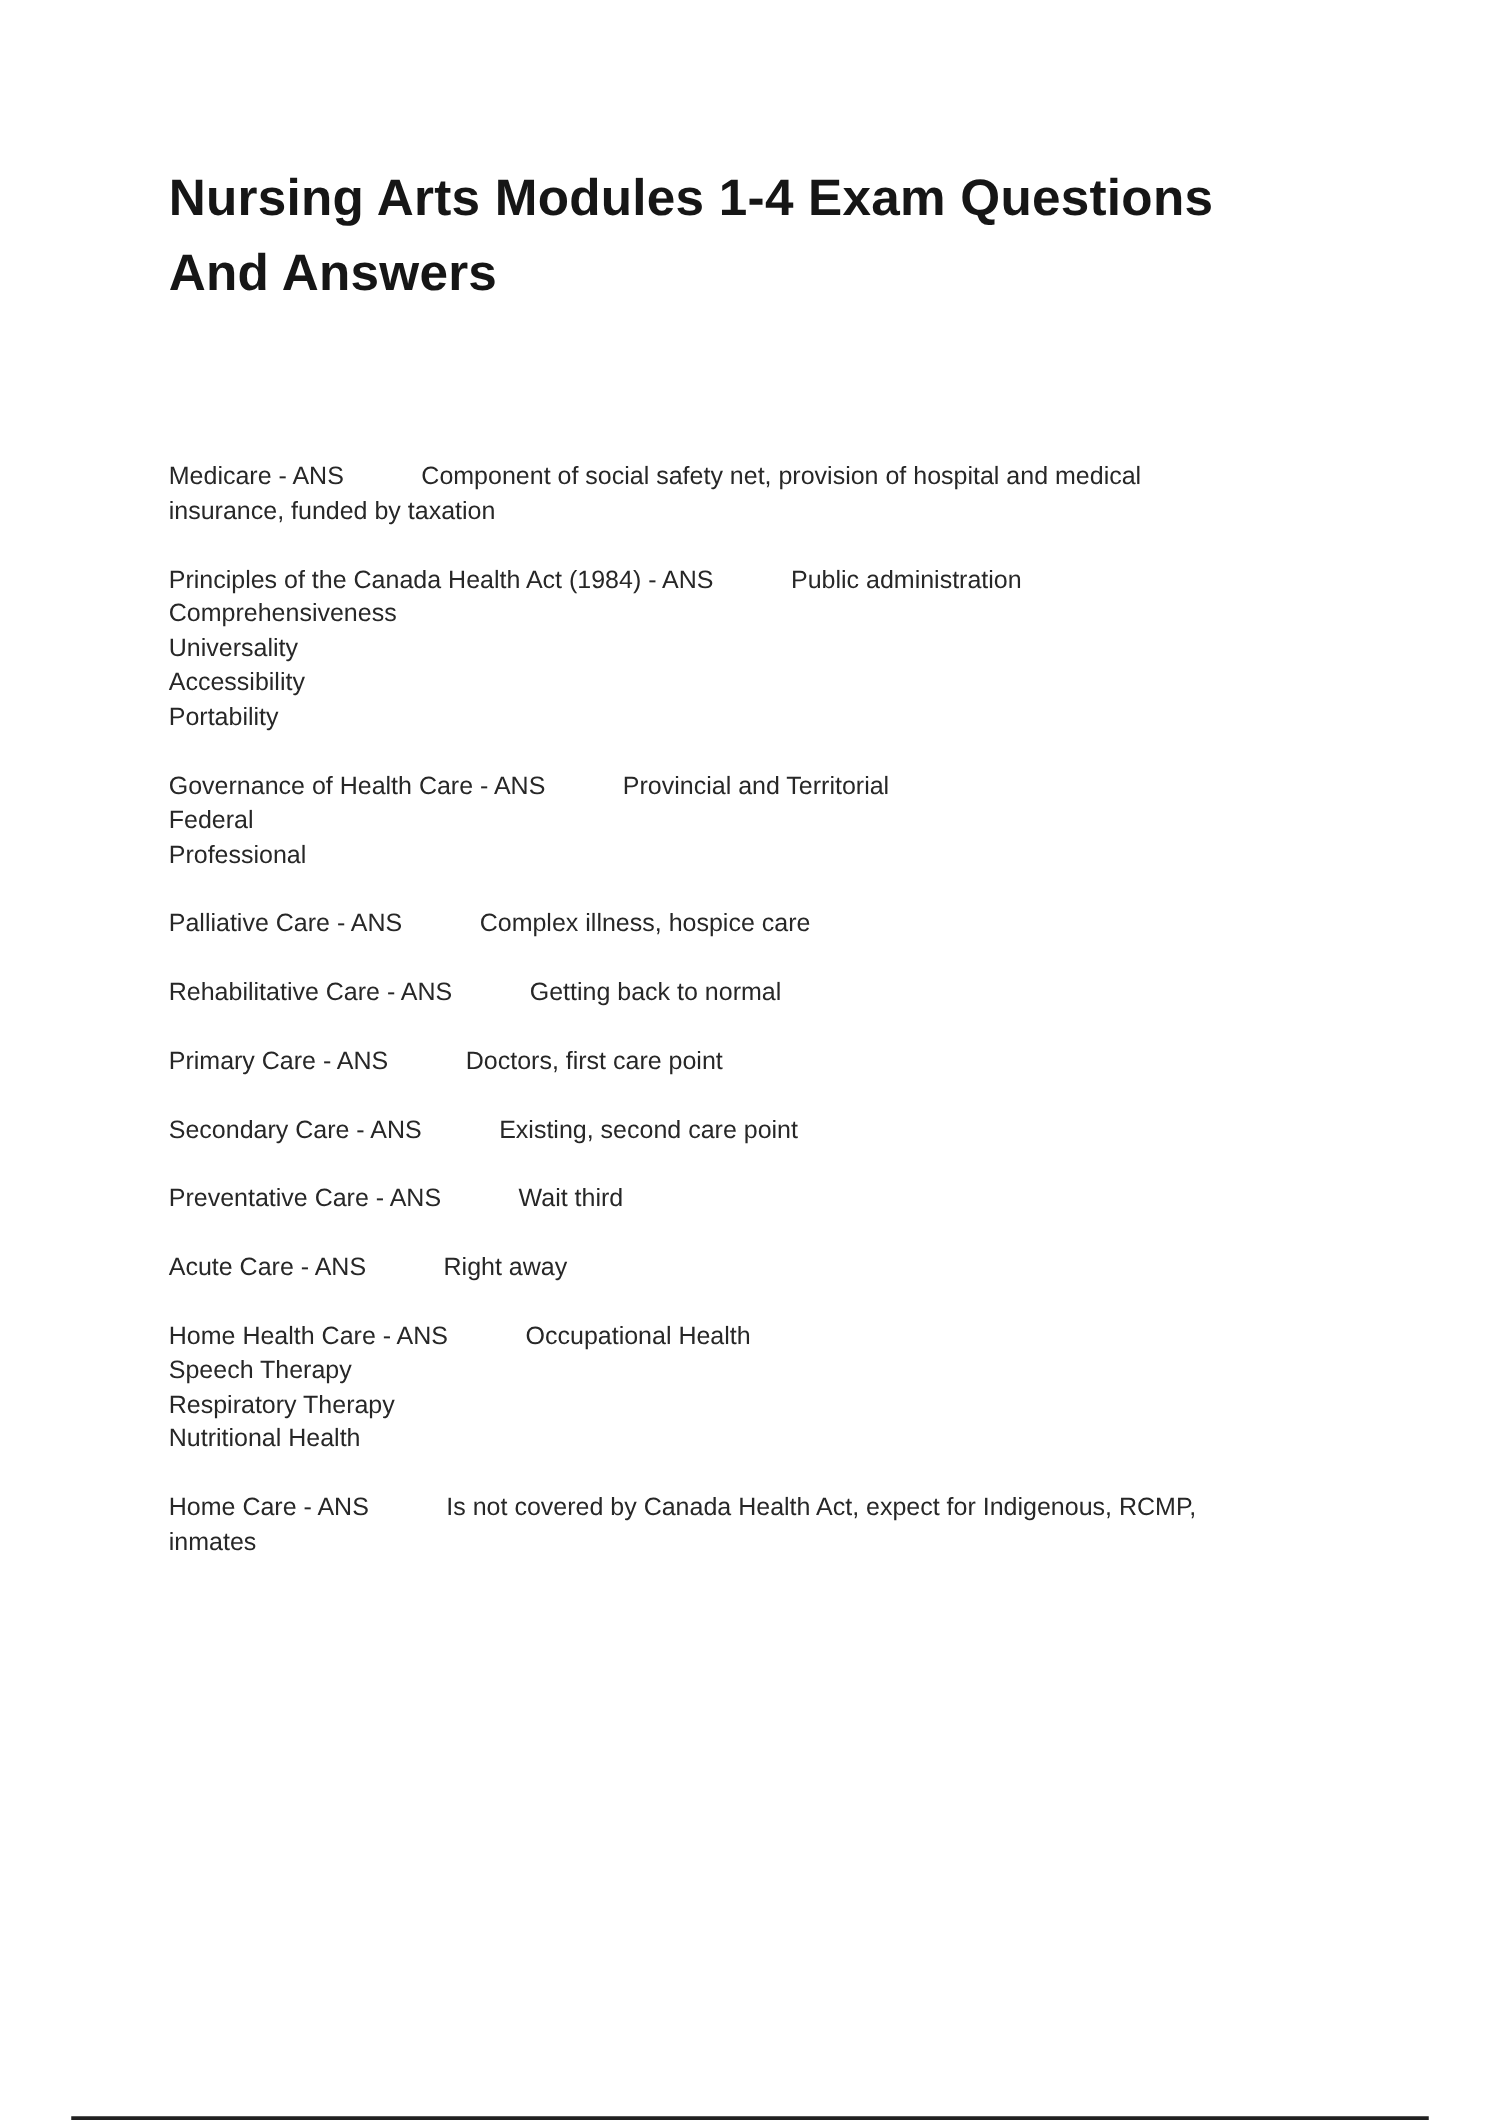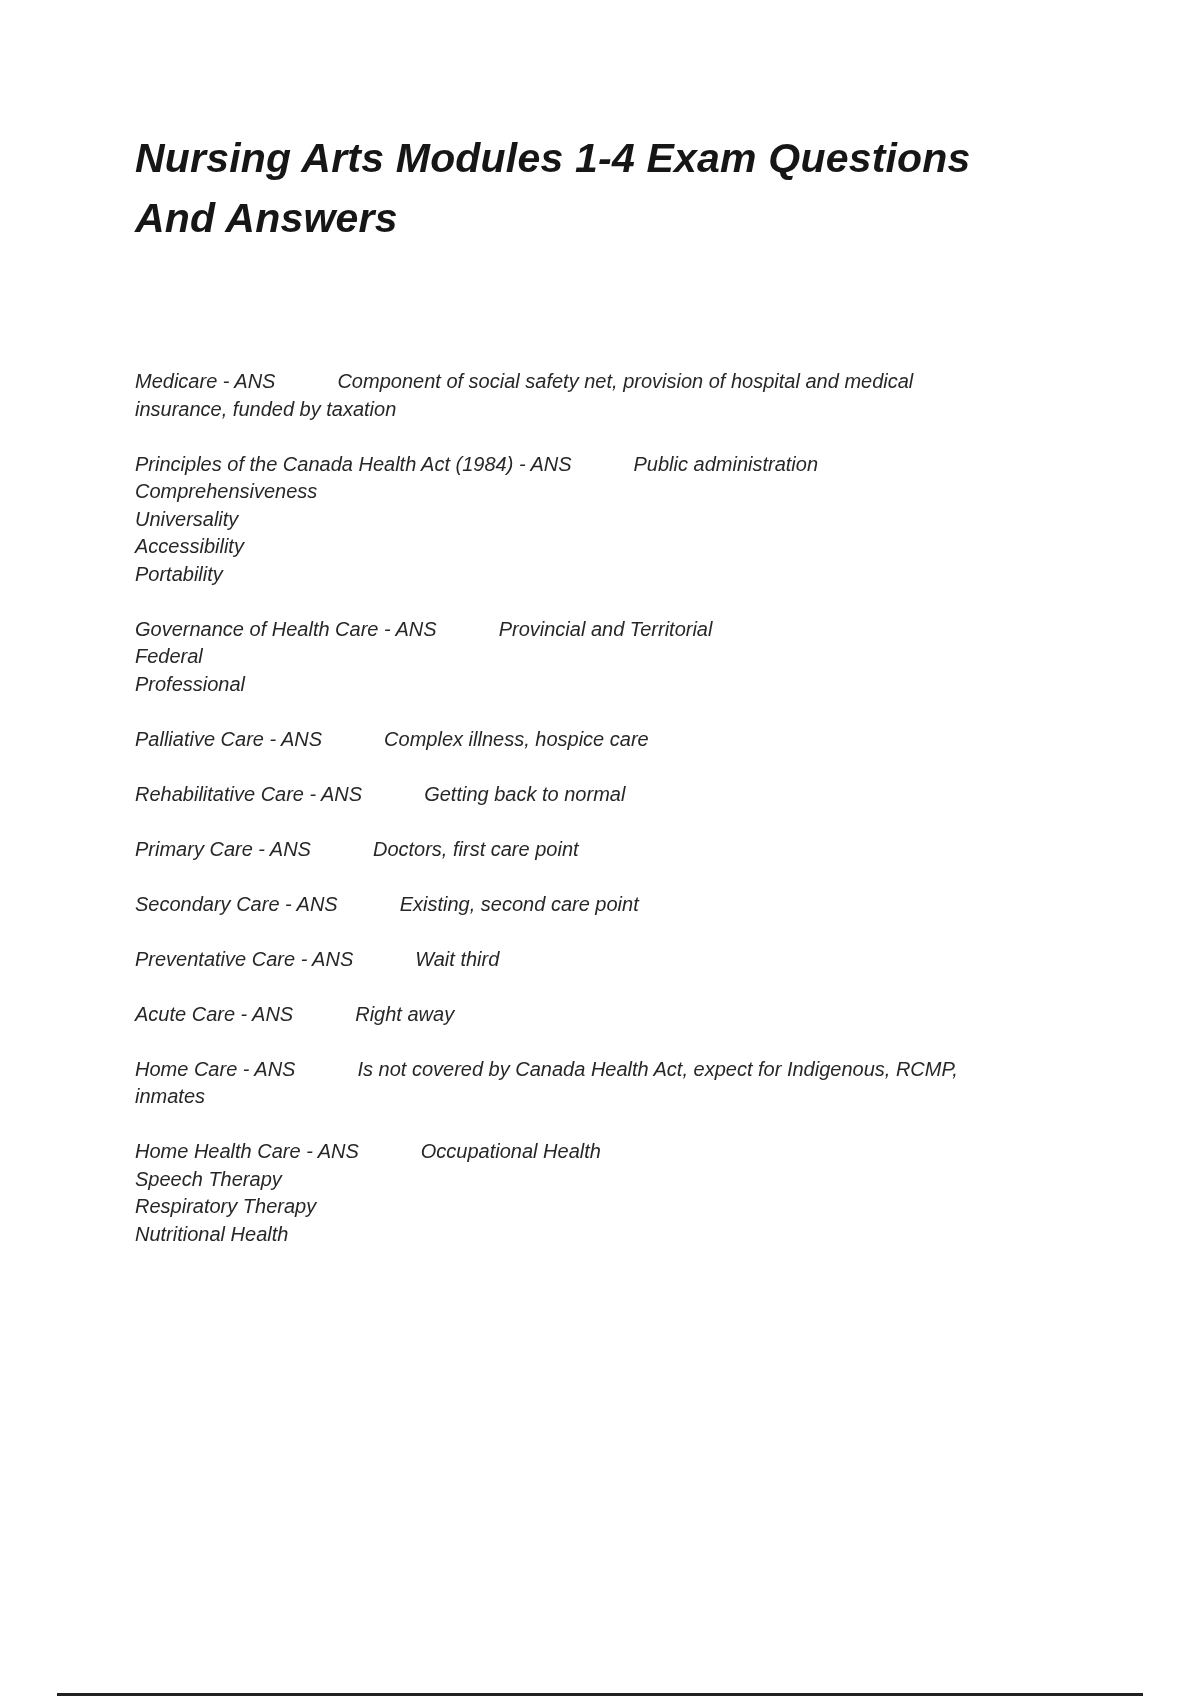--- a/index.html
+++ b/index.html
@@ -1,15 +1,15 @@
 <!DOCTYPE html>
 <html style="--page-bg: #ffffff; --title-color: #161616; --text-color: #272727; --rule-color: #212121;"><head>
 <meta charset="utf-8">
 <style>
-  * { margin: 0; padding: 0; box-sizing: border-box; font-style: italic; }
+  * { margin: 0; padding: 0; box-sizing: border-box; }
   html, body { background: #ffffff; }
   body {
     font-family: "Liberation Sans", "DejaVu Sans", sans-serif;
     width: 1200px;
   }
   .page {
     position: relative;
     width: 1200px;
     height: 1700px;
     background: var(--page-bg, #ffffff);
@@ -83,24 +83,24 @@
 
   <p class="qa"><span class="qa-term">Primary Care - ANS</span><span class="qa-gap"></span><span class="qa-answer">Doctors, first care point</span></p>
 
   <p class="qa"><span class="qa-term">Secondary Care - ANS</span><span class="qa-gap"></span><span class="qa-answer">Existing, second care point</span></p>
 
 
   <p class="qa"><span class="qa-term">Preventative Care - ANS</span><span class="qa-gap"></span><span class="qa-answer">Wait third</span></p>
 
   <p class="qa"><span class="qa-term">Acute Care - ANS</span><span class="qa-gap"></span><span class="qa-answer">Right away</span></p>
 
-  <p class="qa"><span class="qa-term">Home Care - ANS</span><span class="qa-gap"></span><span class="qa-answer">Is not covered by Canada Health Act, expect for Indigenous, RCMP,
-inmates</span></p>
-
   <p class="qa"><span class="qa-term">Home Health Care - ANS</span><span class="qa-gap"></span><span class="qa-answer">Occupational Health
 Speech Therapy
 Respiratory Therapy
 Nutritional Health</span></p>
+
+  <p class="qa"><span class="qa-term">Home Care - ANS</span><span class="qa-gap"></span><span class="qa-answer">Is not covered by Canada Health Act, expect for Indigenous, RCMP,
+inmates</span></p>
 </div>
 
   <div class="page-bottom-rule"></div>
 
 </div>
 
 </body></html>

